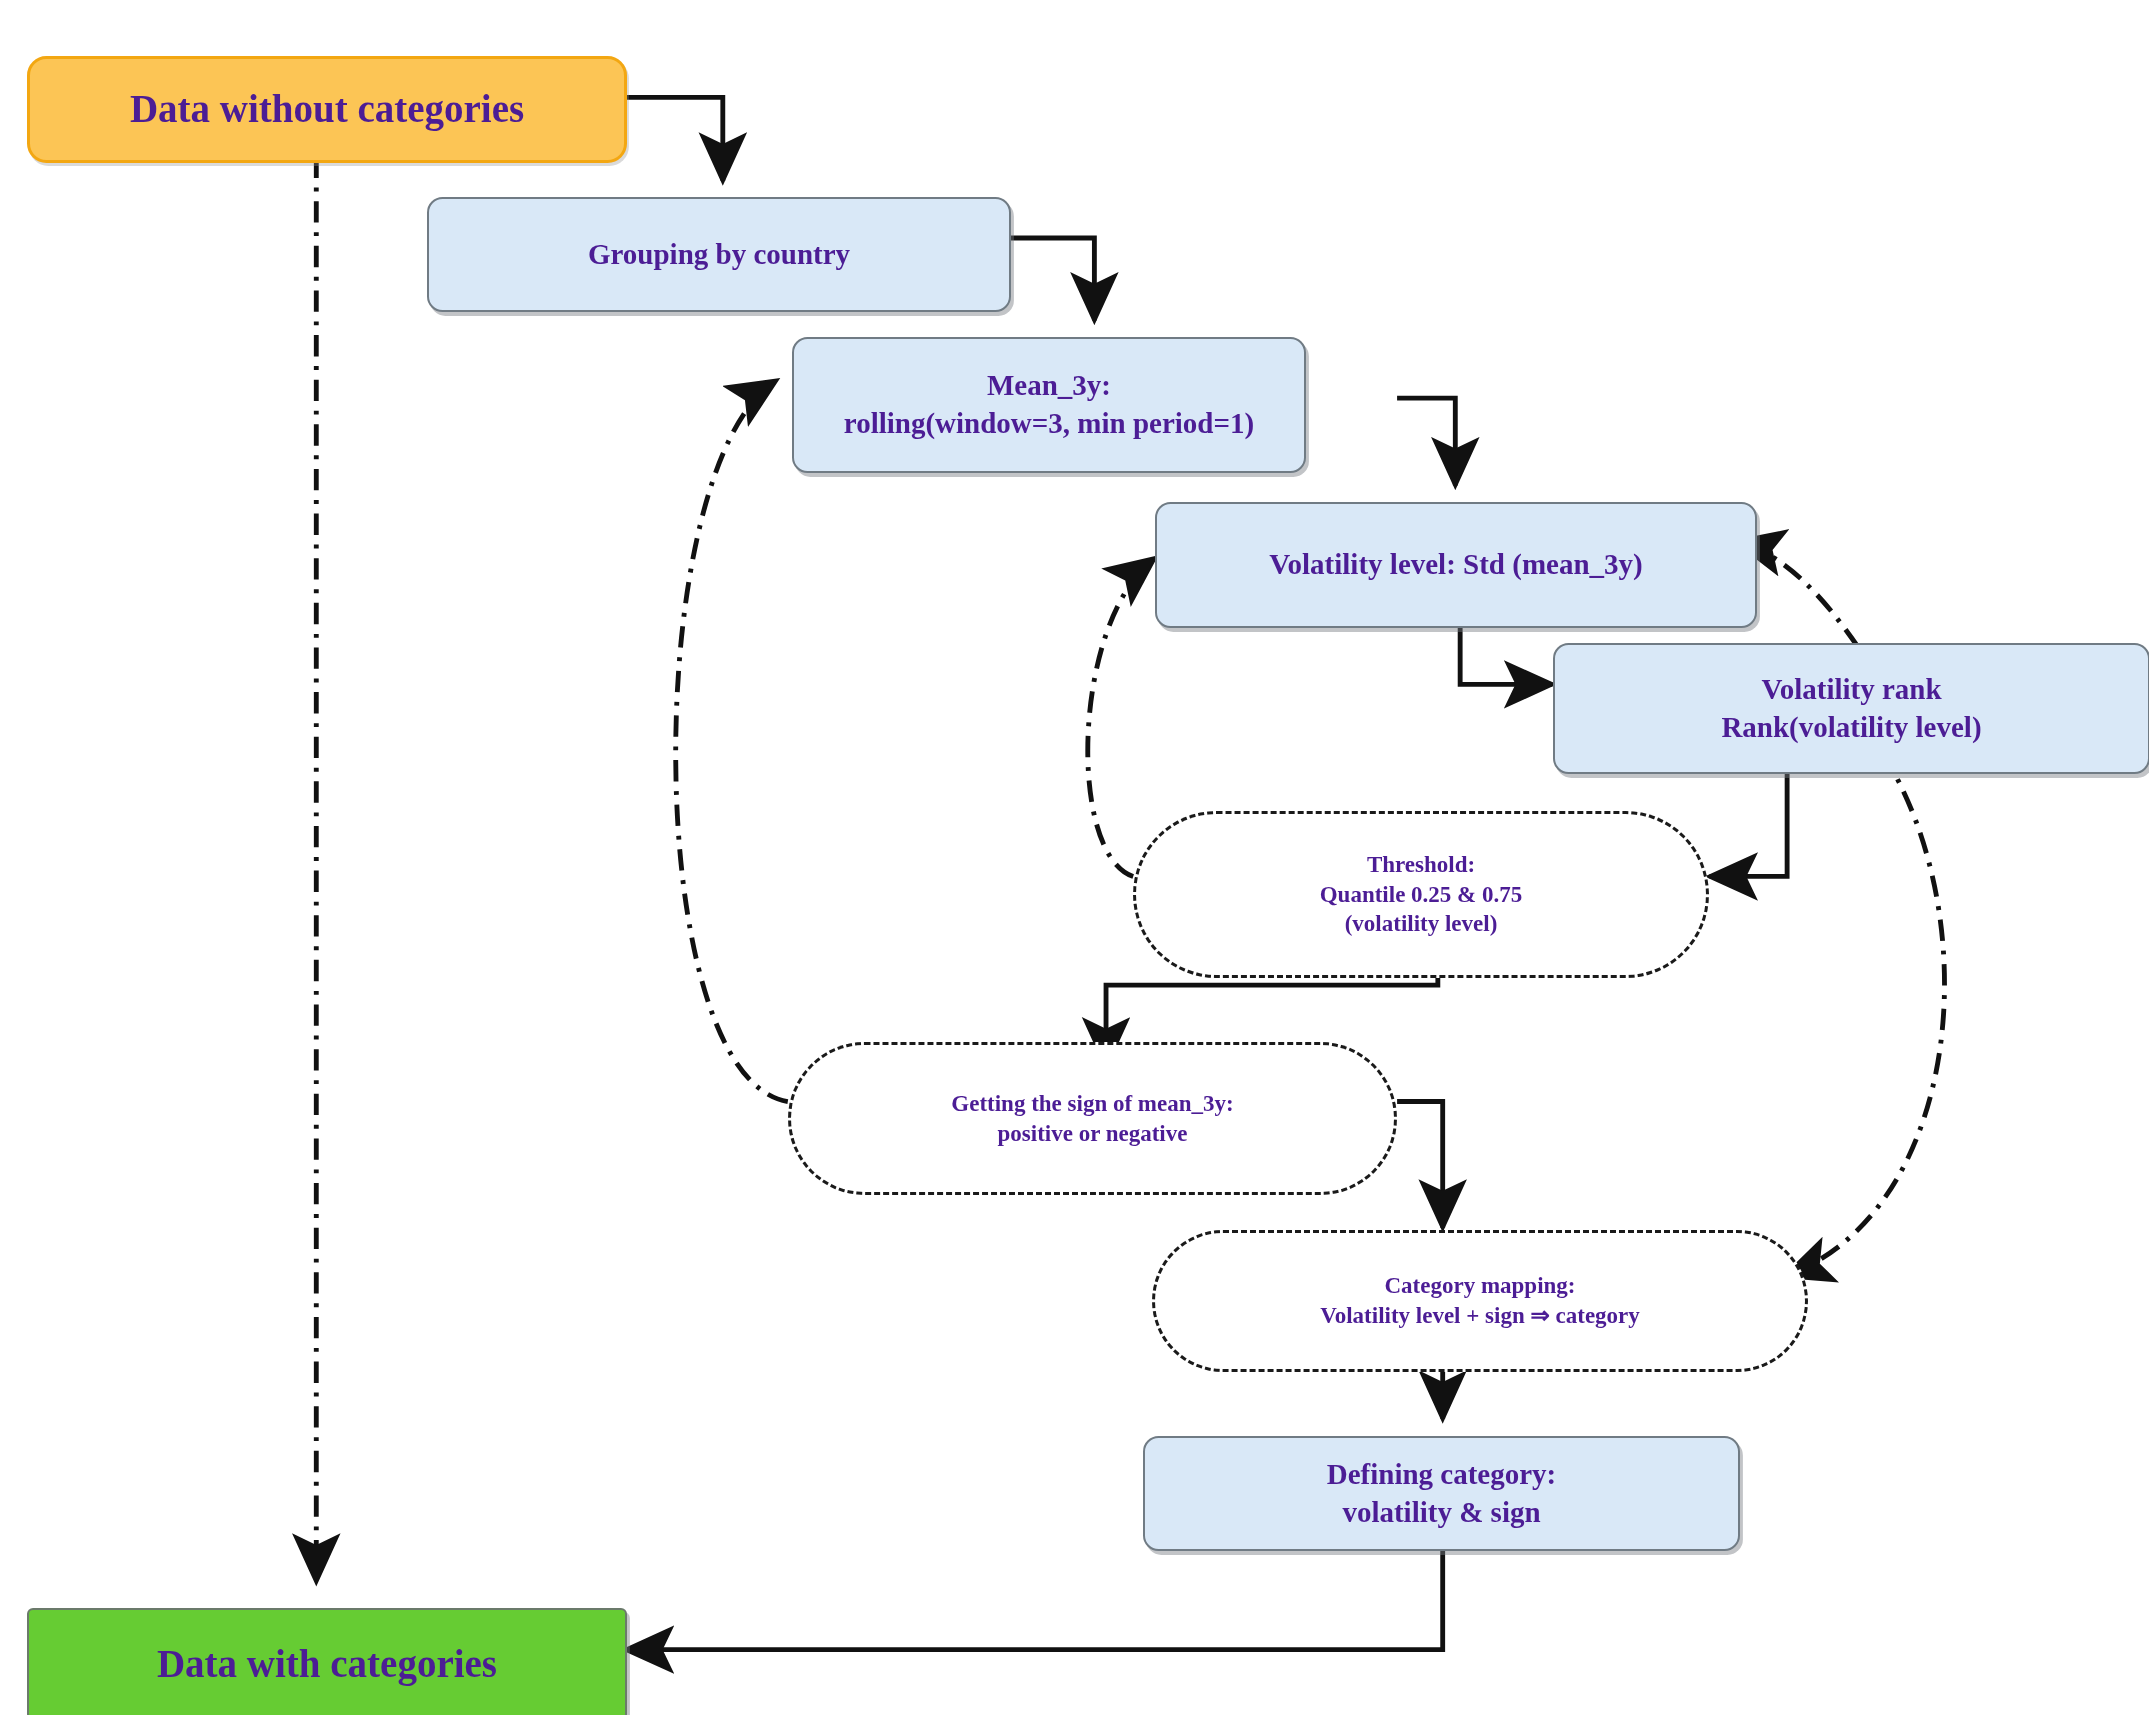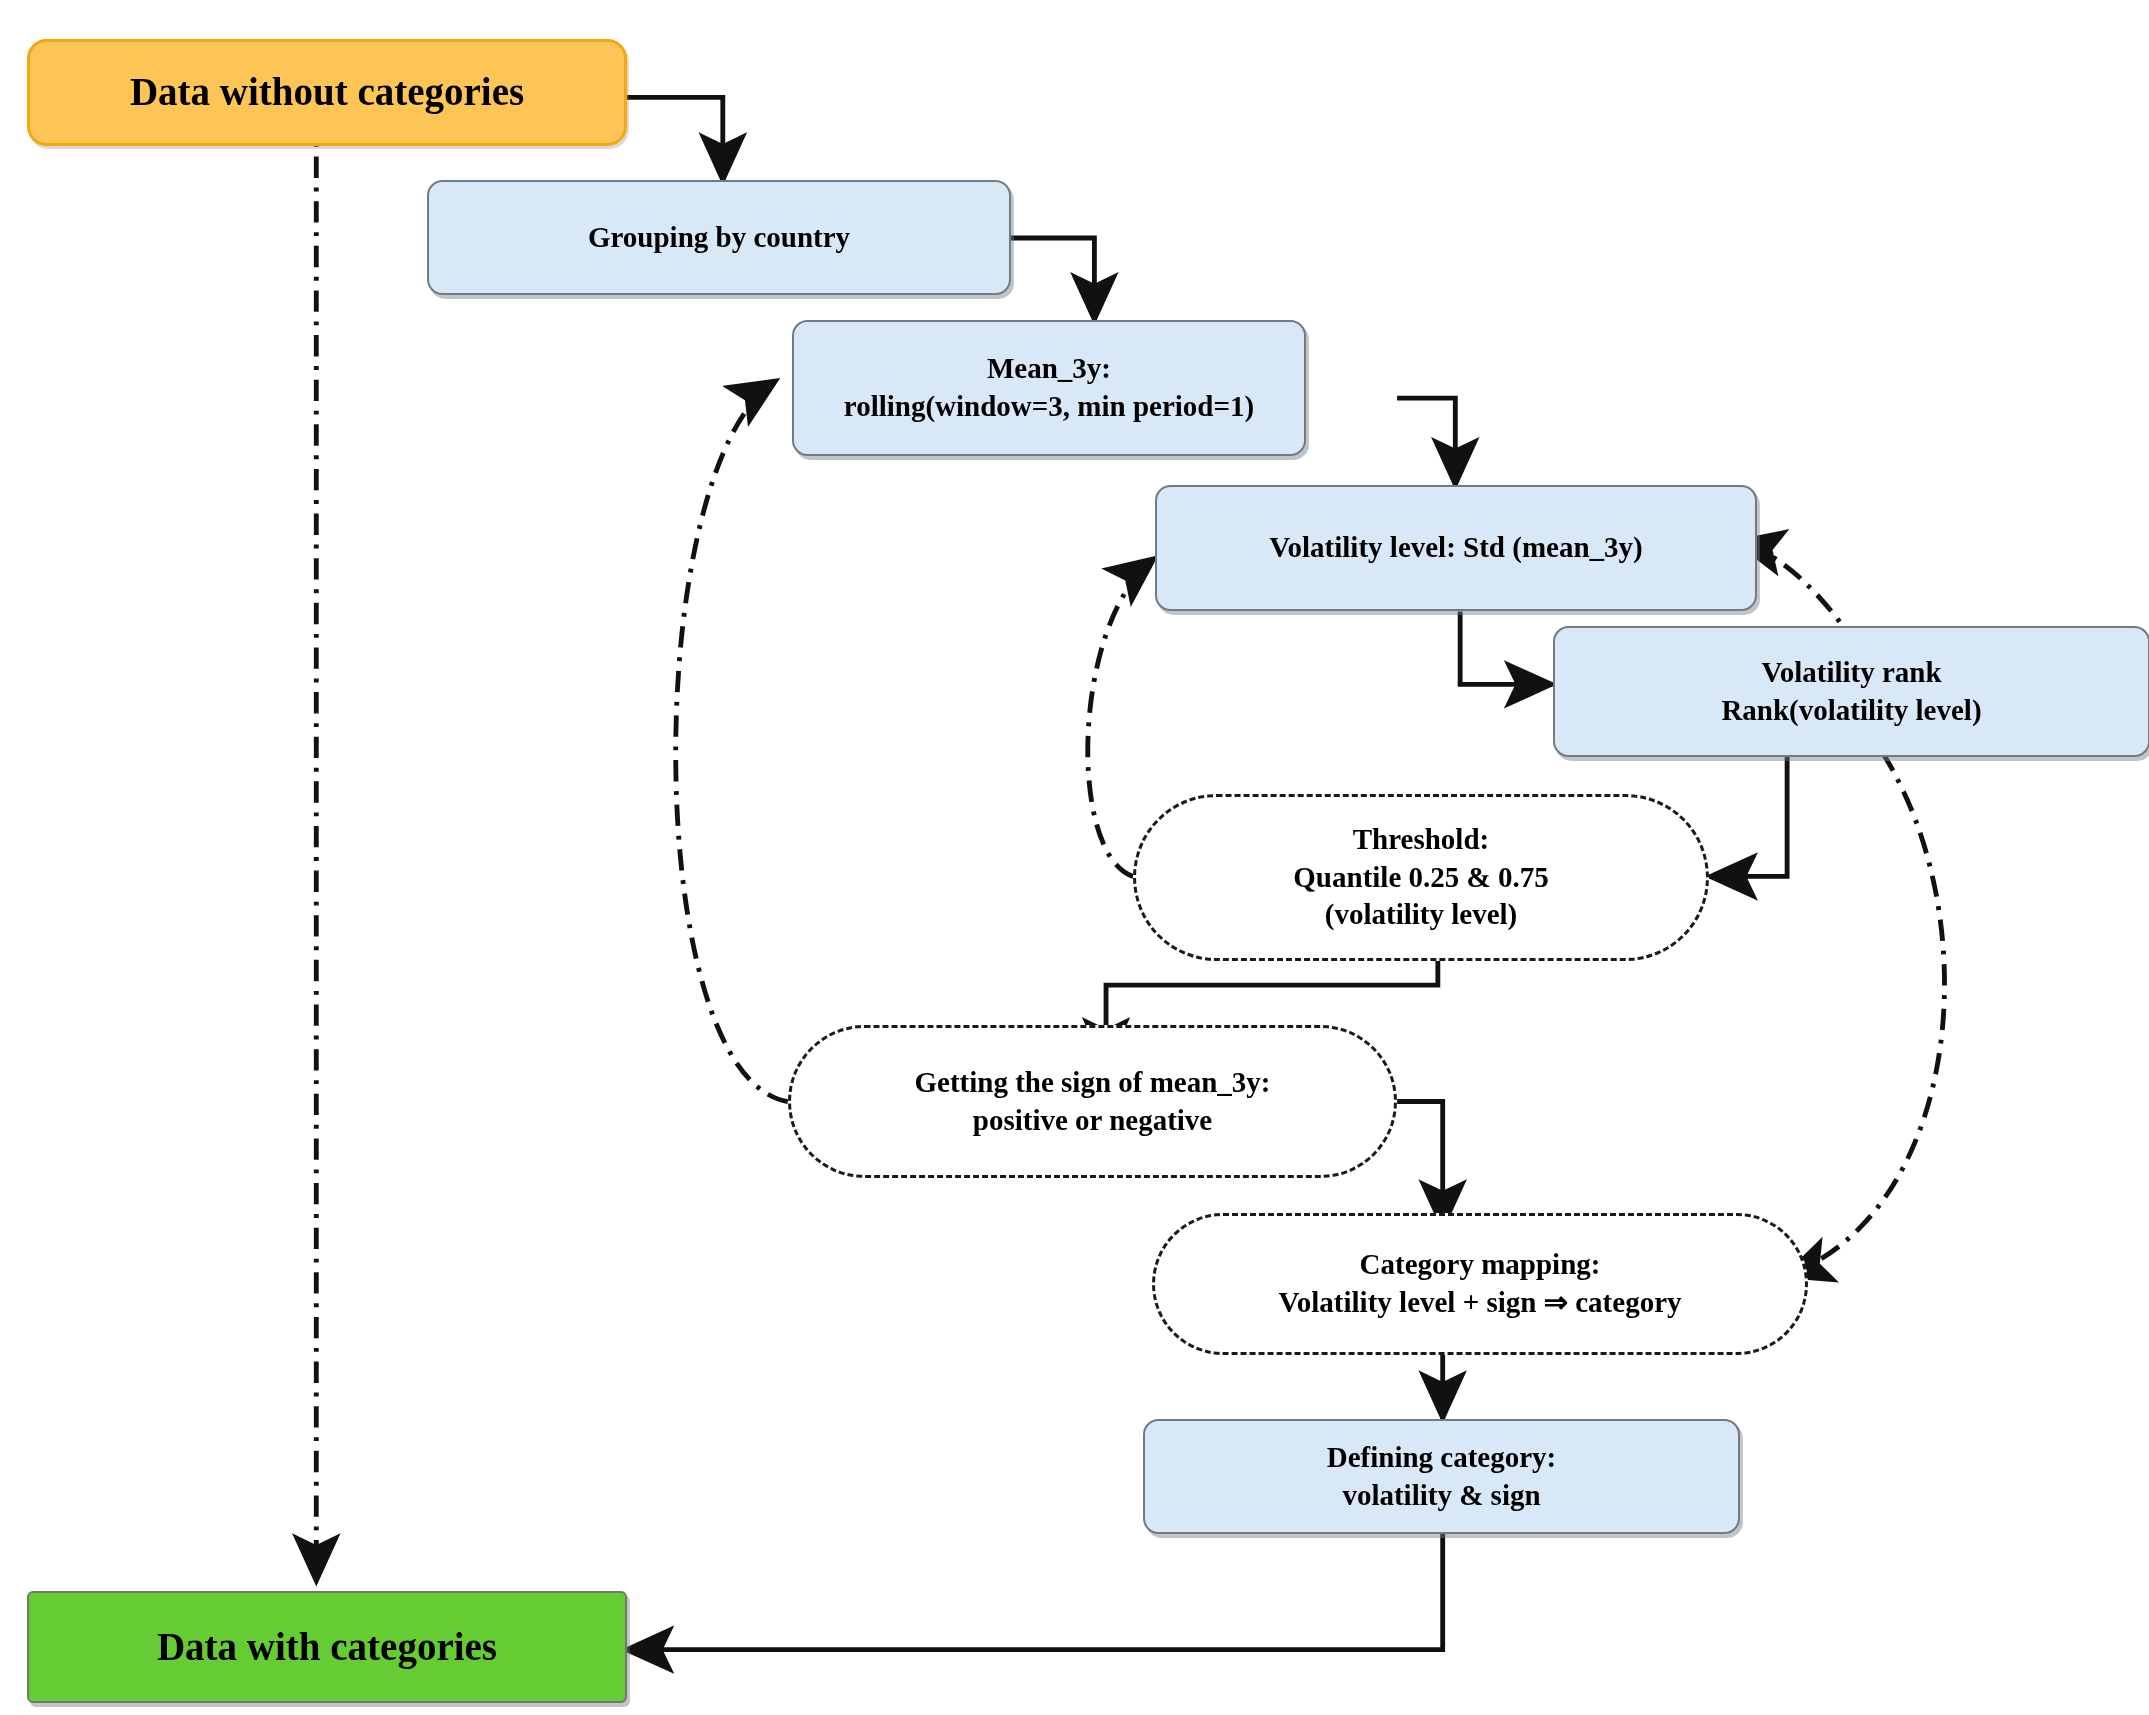--- a/index.html
+++ b/index.html
@@ -6,23 +6,24 @@
   body{font-family:"Liberation Serif", serif;}
   #canvas{position:relative;width:2149px;height:1716px;background:#fff;overflow:hidden;}
   svg#wires{position:absolute;left:0;top:0;width:2149px;height:1716px;pointer-events:none;}
 
   .node{
     position:absolute;
     box-sizing:border-box;
     display:flex;align-items:center;justify-content:center;
     text-align:center;
     font-weight:bold;
-    color:#000000;
+    color:#4c1d95;
     line-height:1.30;
     z-index:5;
+    margin-top:17px;
   }
   .node .lbl{display:block;width:100%;}
 
   
   .proc{
     background:#d9e8f7;
     border:2.9px solid #707b84;
     border-radius:15.5px;
     box-shadow:2.9px 3.9px 0 rgba(120,125,130,.45);
     font-size:29px;
@@ -41,21 +42,21 @@
     border:2.9px solid #6b7a6b;
     border-radius:6px;
     box-shadow:2.9px 3.9px 0 rgba(120,125,130,.45);
     font-size:39px;
   }
   
   .dashnode{
     background:#ffffff;
     border:3.9px dashed #1a1a1a;
     border-radius:87px;
-    font-size:29px;
+    font-size:23px;
   }
 </style>
 </head>
 <body>
 
 <div id="canvas">
 
   <svg id="wires" viewBox="0 0 2215 1768" xmlns="http://www.w3.org/2000/svg">
     <defs>
       <marker id="ah" markerWidth="13" markerHeight="13" refX="10" refY="5" orient="auto" markerUnits="strokeWidth">

